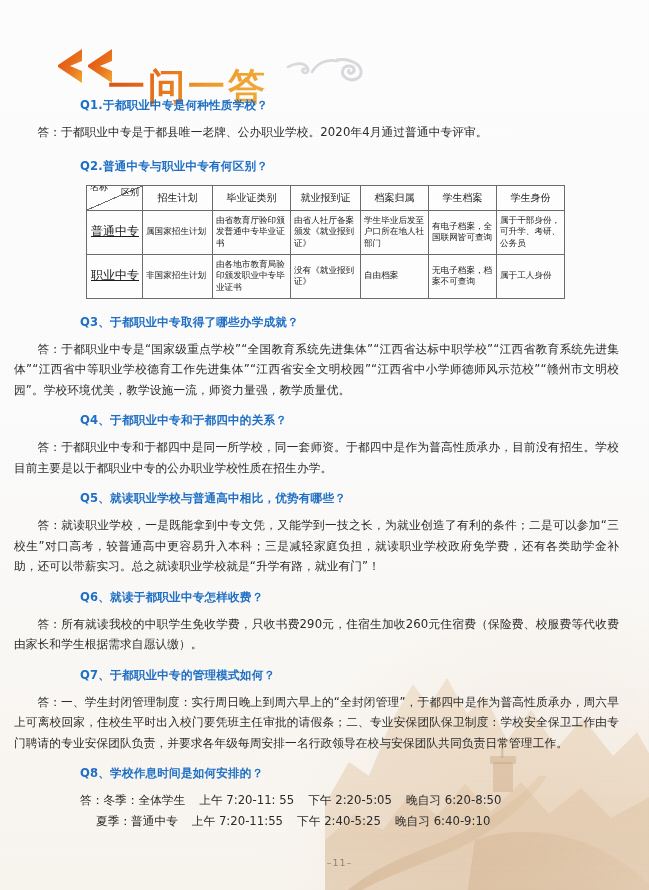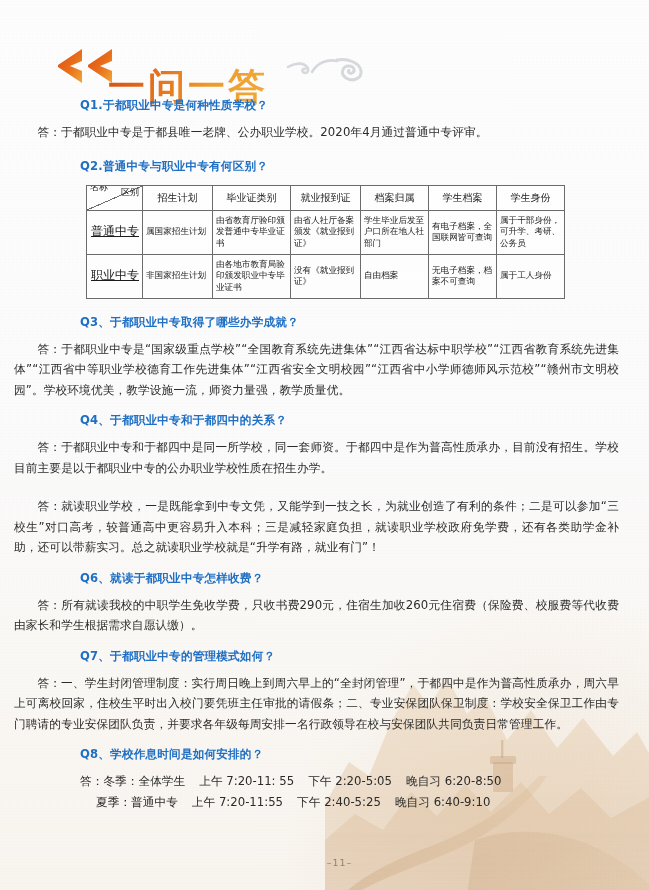--- a/index.html
+++ b/index.html
@@ -350,20 +350,21 @@
 
     <div class="qa-block">
       <p class="q-heading">Q4、于都职业中专和于都四中的关系？</p>
       <div class="gap-sm"></div>
       <p class="a-body">答：于都职业中专和于都四中是同一所学校，同一套师资。于都四中是作为普高性质承办，目前没有招生。学校目前主要是以于都职业中专的公办职业学校性质在招生办学。</p>
     </div>
 
     <div class="gap-md"></div>
 
     <div class="qa-block">
+      <p class="q-heading">Q5、就读职业学校与普通高中相比，优势有哪些？</p>
       <div class="gap-sm"></div>
       <p class="a-body">答：就读职业学校，一是既能拿到中专文凭，又能学到一技之长，为就业创造了有利的条件；二是可以参加“三校生”对口高考，较普通高中更容易升入本科；三是减轻家庭负担，就读职业学校政府免学费，还有各类助学金补助，还可以带薪实习。总之就读职业学校就是“升学有路，就业有门”！</p>
     </div>
 
     <div class="gap-md"></div>
 
     <div class="qa-block">
       <p class="q-heading">Q6、就读于都职业中专怎样收费？</p>
       <div class="gap-sm"></div>
       <p class="a-body">答：所有就读我校的中职学生免收学费，只收书费290元，住宿生加收260元住宿费（保险费、校服费等代收费由家长和学生根据需求自愿认缴）。</p>

